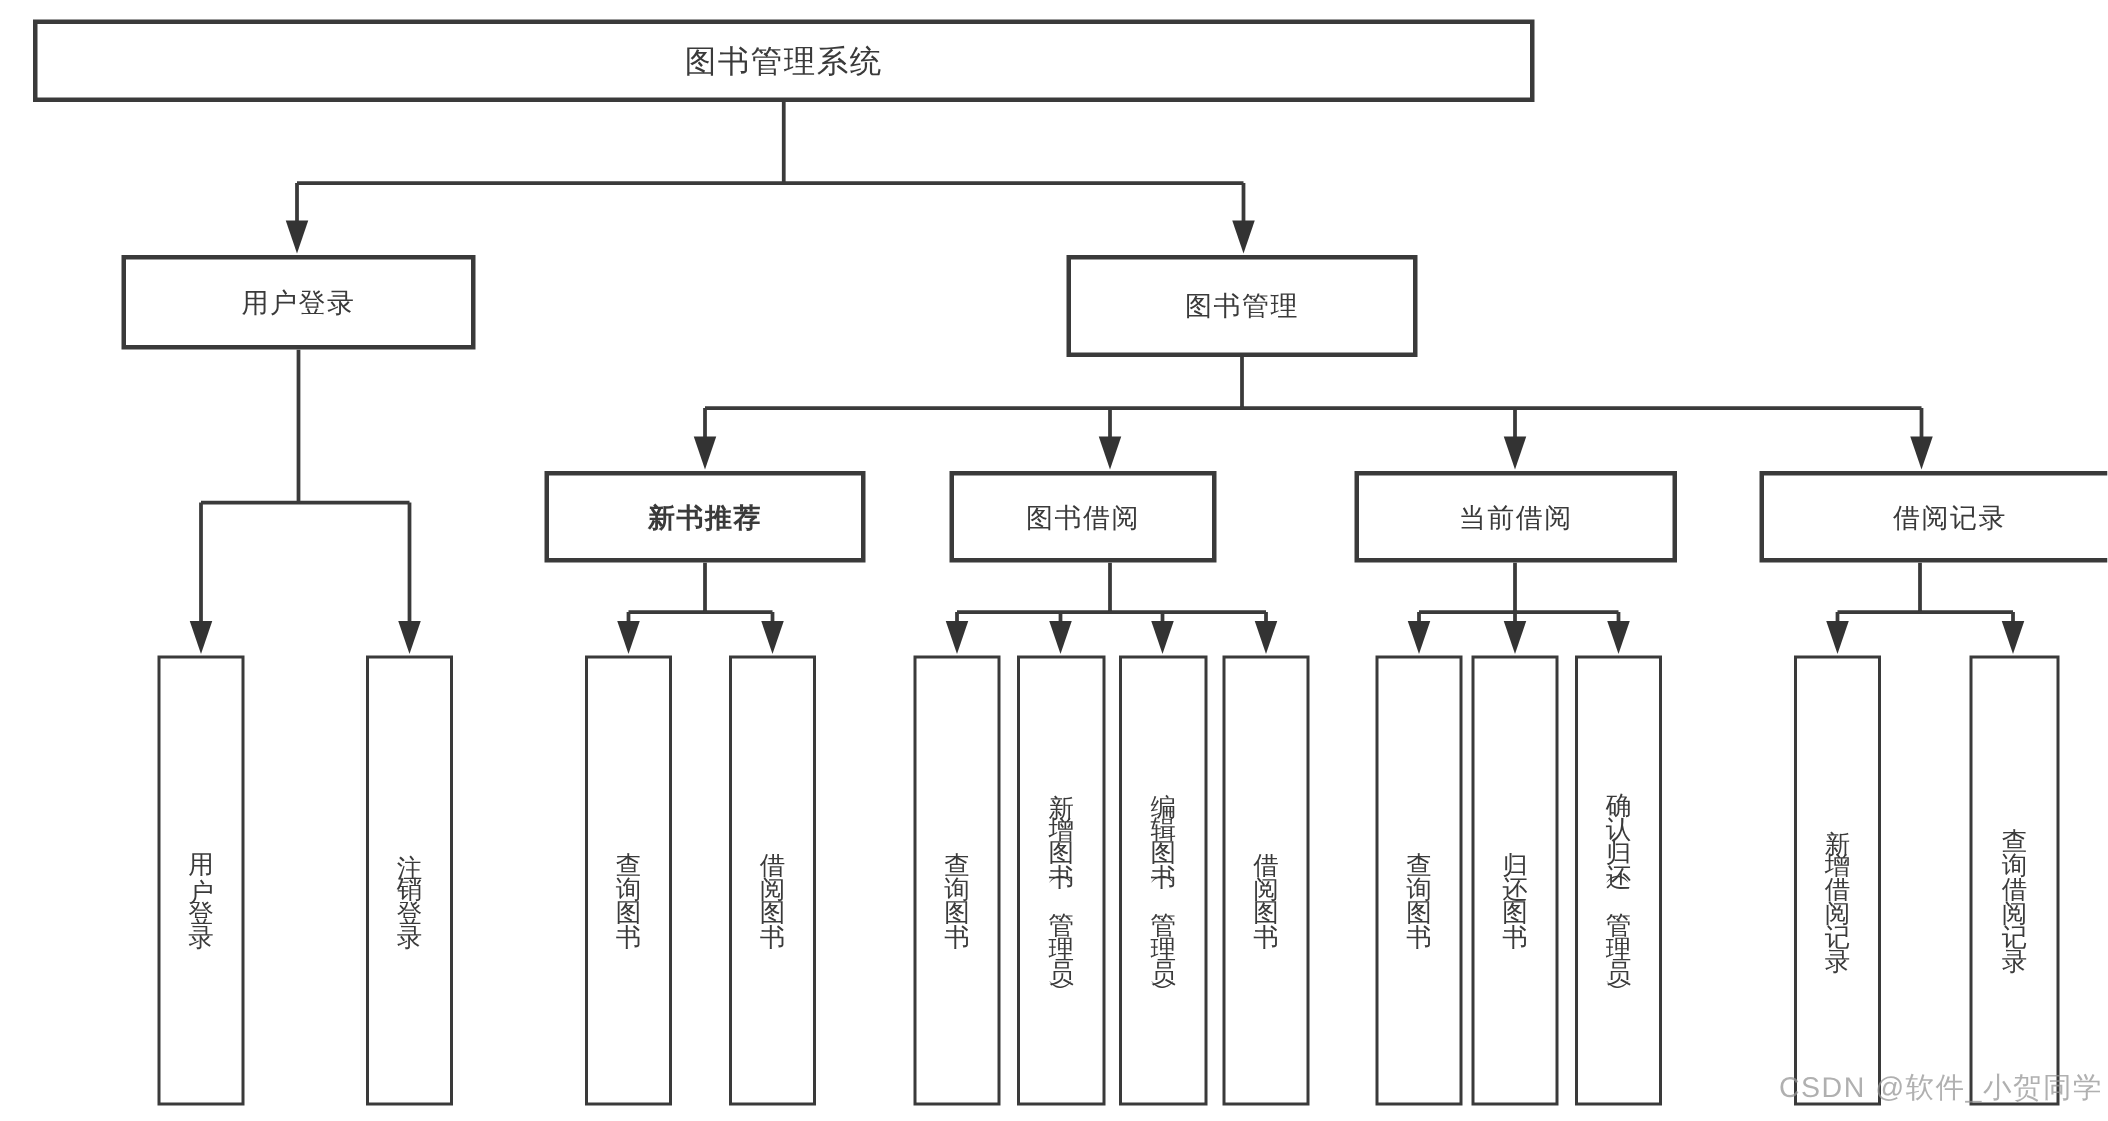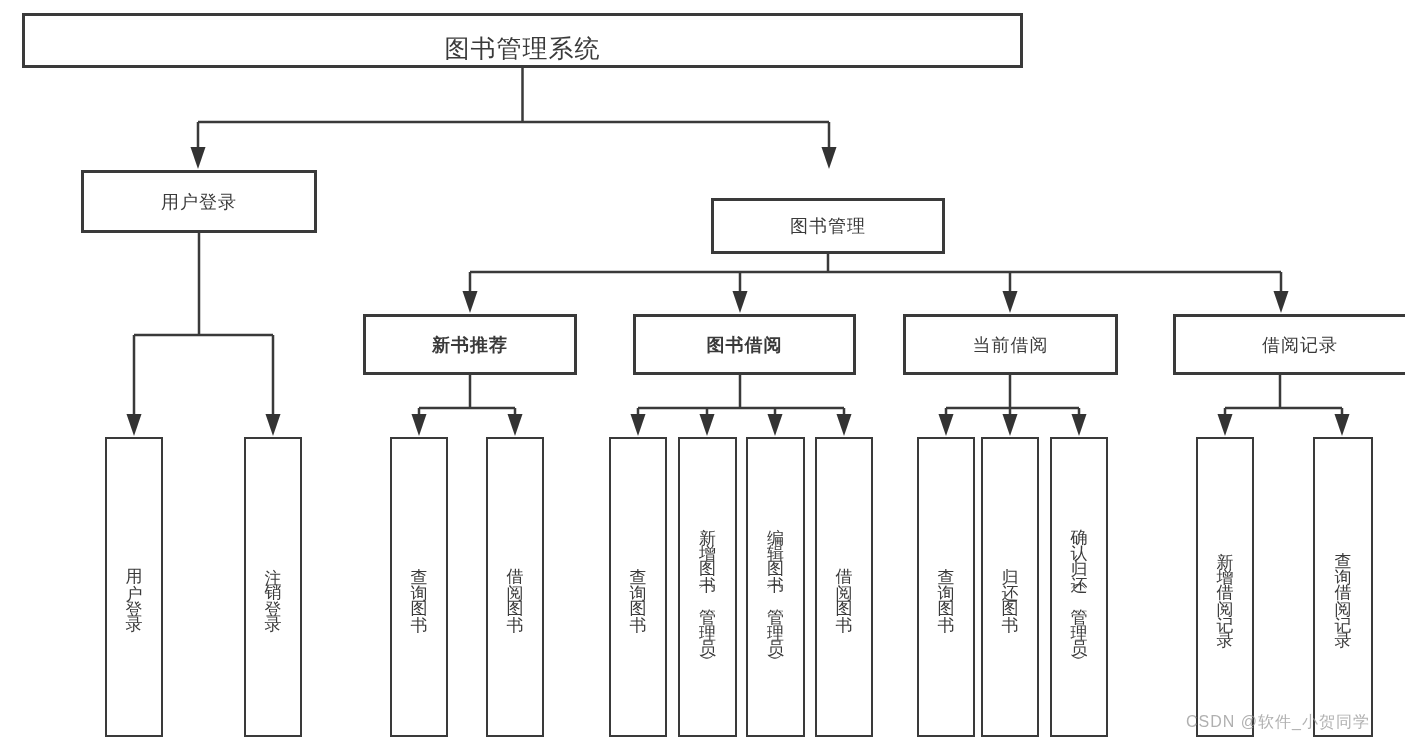--- a/index.html
+++ b/index.html
@@ -10,36 +10,36 @@
     position:absolute;
     background:#ffffff;
     border:3px solid #3a3a3a;
     box-sizing:border-box;
     display:flex;
     align-items:center;
     justify-content:center;
     color:#3a3a3a;
     z-index:2;
   }
-  .node.root{font-size:25px;letter-spacing:1px;align-items:flex-end;}
+  .node.root{font-size:21px;letter-spacing:1px;}
   .node.branch{font-size:18px;letter-spacing:1px;}
   .node.leaf{
     border-width:2px;
     writing-mode:vertical-rl;
     text-orientation:mixed;
     font-size:17px;
     letter-spacing:16px;
     line-height:1;
     text-align:center;
   }
   .watermark{
     position:absolute;
     left:1186px;
     top:712px;
-    font-size:16px;
+    font-size:19px;
     color:rgba(150,150,150,0.75);
     letter-spacing:1px;
     white-space:nowrap;
     z-index:3;
   }
 </style>
 </head>
 <body>
 
 <div id="stage">
@@ -87,28 +87,28 @@
     </g>
   </svg>
 
   <div class="node root" style="left:22px;top:13px;width:1001px;height:55px;">
     <span>图书管理系统</span>
   </div>
 
   <div class="node branch" style="left:81px;top:170px;width:236px;height:63px;">
     <span>用户登录</span>
   </div>
-  <div class="node branch" style="left:711px;top:170px;width:234px;height:56px;margin-top:28px;">
+  <div class="node branch" style="left:711px;top:170px;width:234px;height:68px;">
     <span>图书管理</span>
   </div>
 
   <div class="node branch" style="left:363px;top:314px;width:214px;height:61px;font-weight:bold;">
     <span>新书推荐</span>
   </div>
-  <div class="node branch" style="left:633px;top:314px;width:223px;height:61px;font-weight:bold;">
+  <div class="node branch" style="left:633px;top:314px;width:178px;height:61px;">
     <span>图书借阅</span>
   </div>
   <div class="node branch" style="left:903px;top:314px;width:215px;height:61px;font-family:Liberation Mono, monospace;">
     <span>当前借阅</span>
   </div>
   <div class="node branch" style="left:1173px;top:314px;width:254px;height:61px;">
     <span>借阅记录</span>
   </div>
 
   <div class="node leaf" style="left:105px;top:437px;width:58px;height:300px;">

